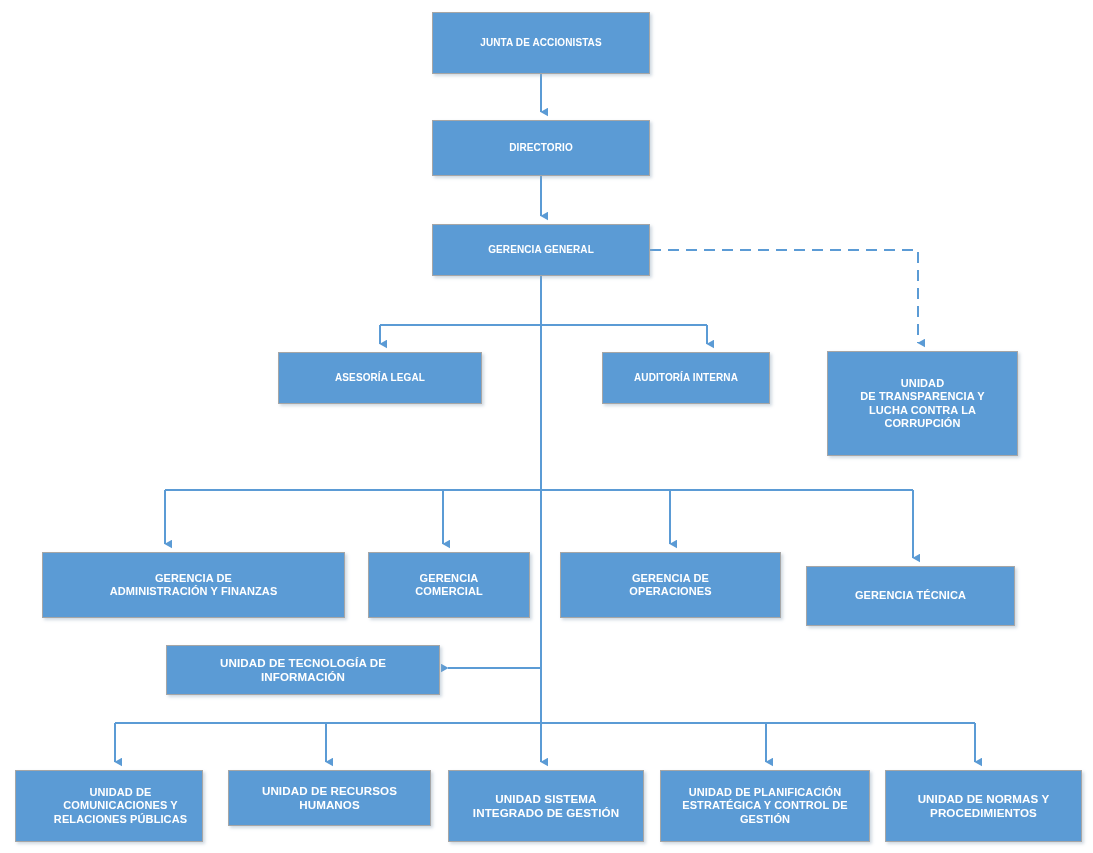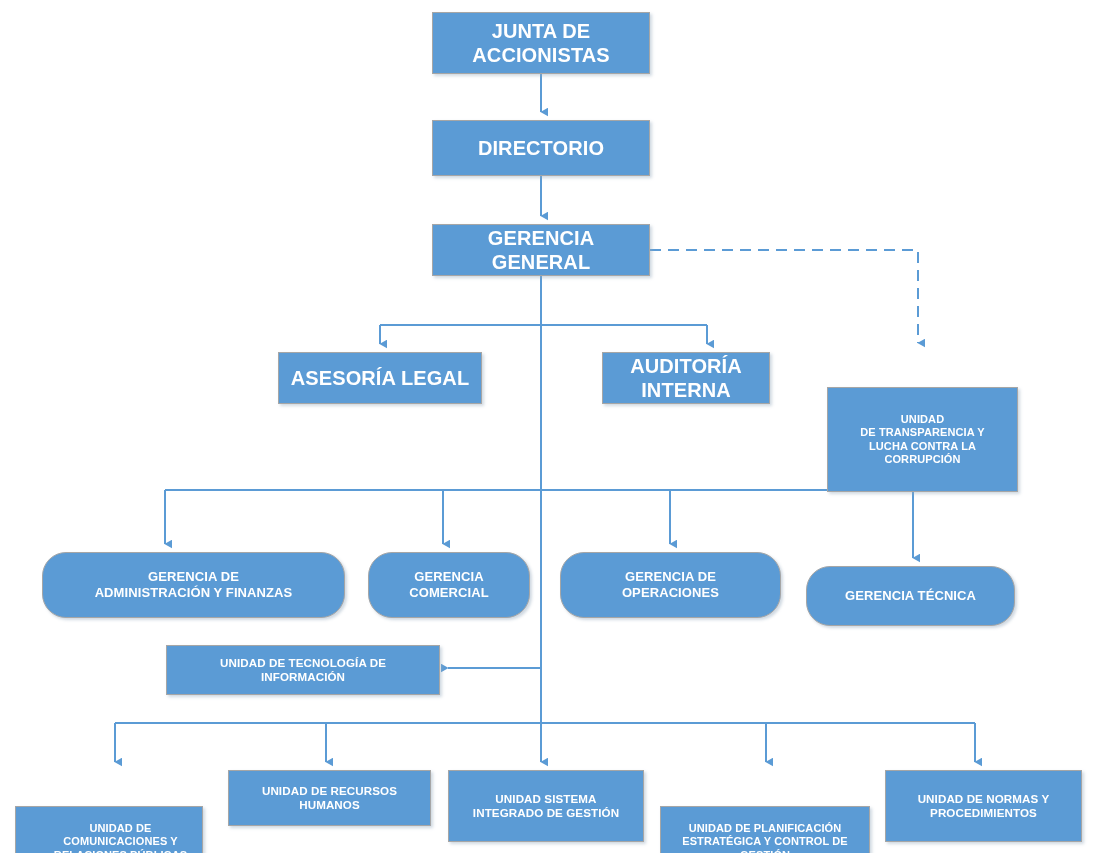--- a/index.html
+++ b/index.html
@@ -37,24 +37,24 @@
     align-items: center;
     justify-content: center;
     text-align: center;
     font-weight: bold;
     letter-spacing: 0.1px;
     line-height: 1.22;
     padding: 2px 5px;
     white-space: pre-line;
     font-family: "Liberation Sans", sans-serif;
   }
-  .sz-lg { font-size: 20px; }
-  .sz-md { font-size: 13px; border-radius: 24px; }
+  .sz-lg { font-size: 10px; }
+  .sz-md { font-size: 11px; }
   .sz-sm { font-size: 11.6px; }
-  .sz-xs { font-size: 11.0px; margin-top: 36px; }
+  .sz-xs { font-size: 11.0px; }
 </style>
 </head>
 <body>
 
 <div id="chart-root">
 
   <svg id="connector-layer" width="1093" height="853" viewBox="0 0 1093 853">
     <defs>
       <marker id="arrow-down" markerWidth="9" markerHeight="8" refX="4.5" refY="7.4" orient="auto" markerUnits="userSpaceOnUse">
         <path d="M0,0 L9,0 L4.5,8 Z" fill="#5B9BD5"></path>

